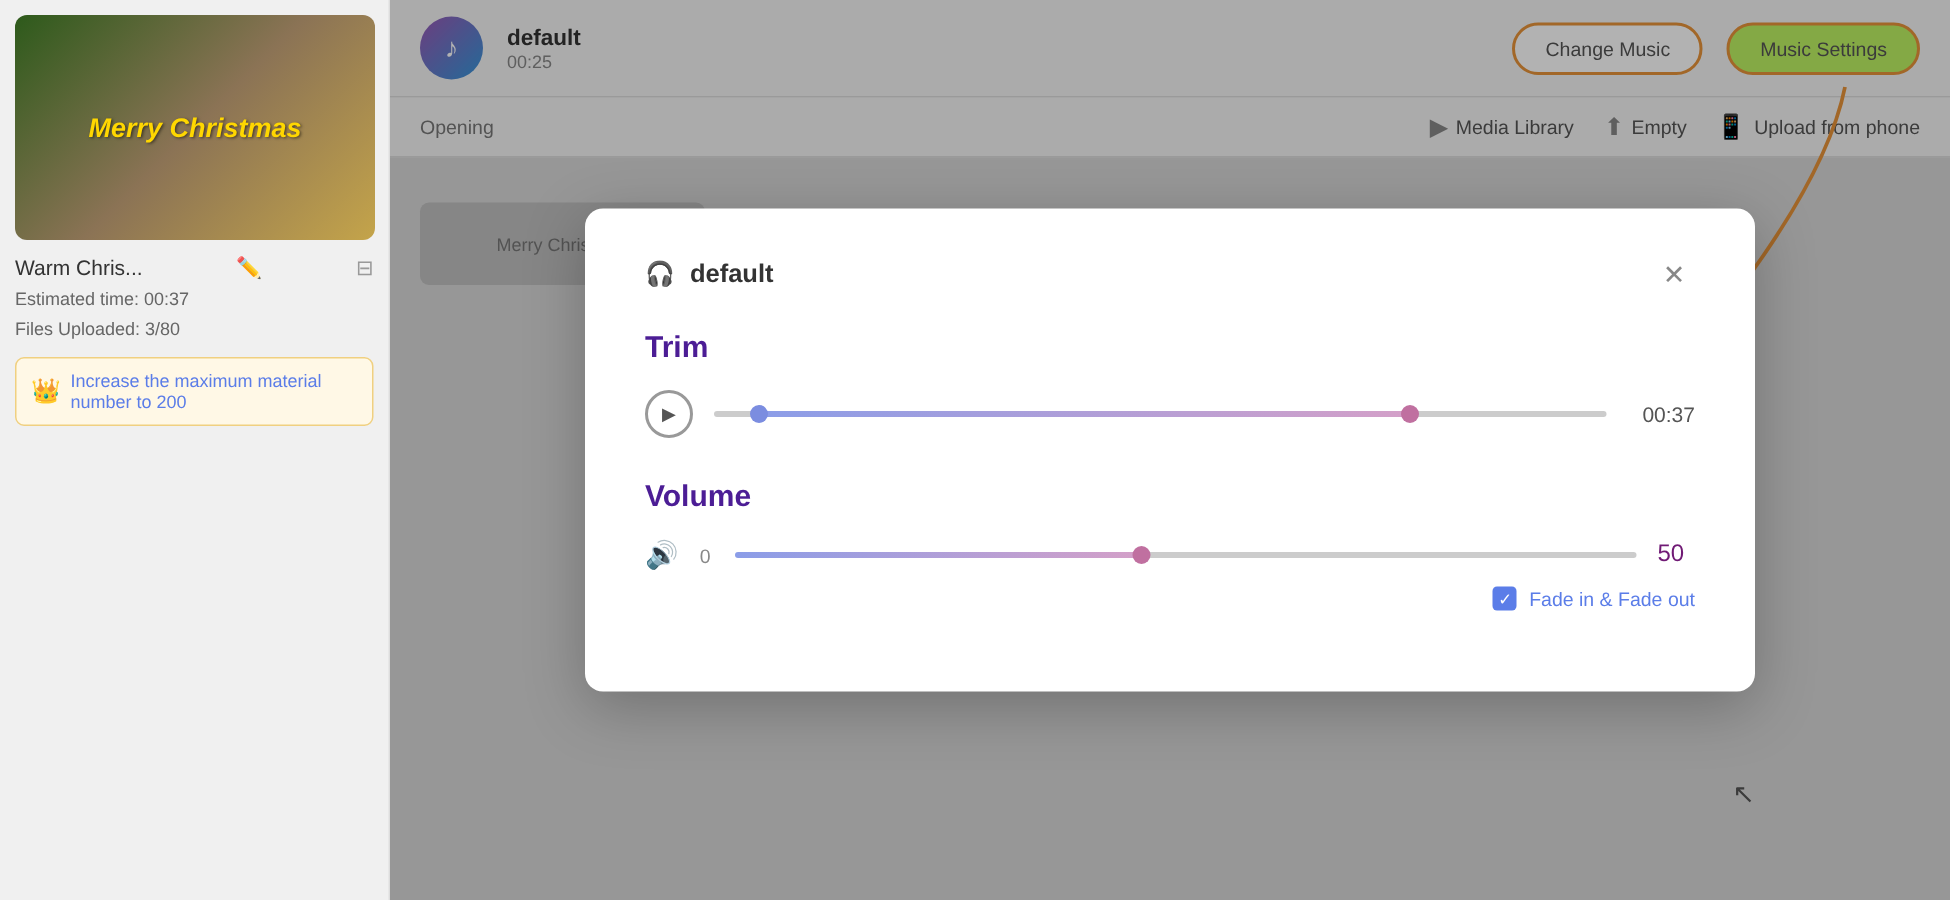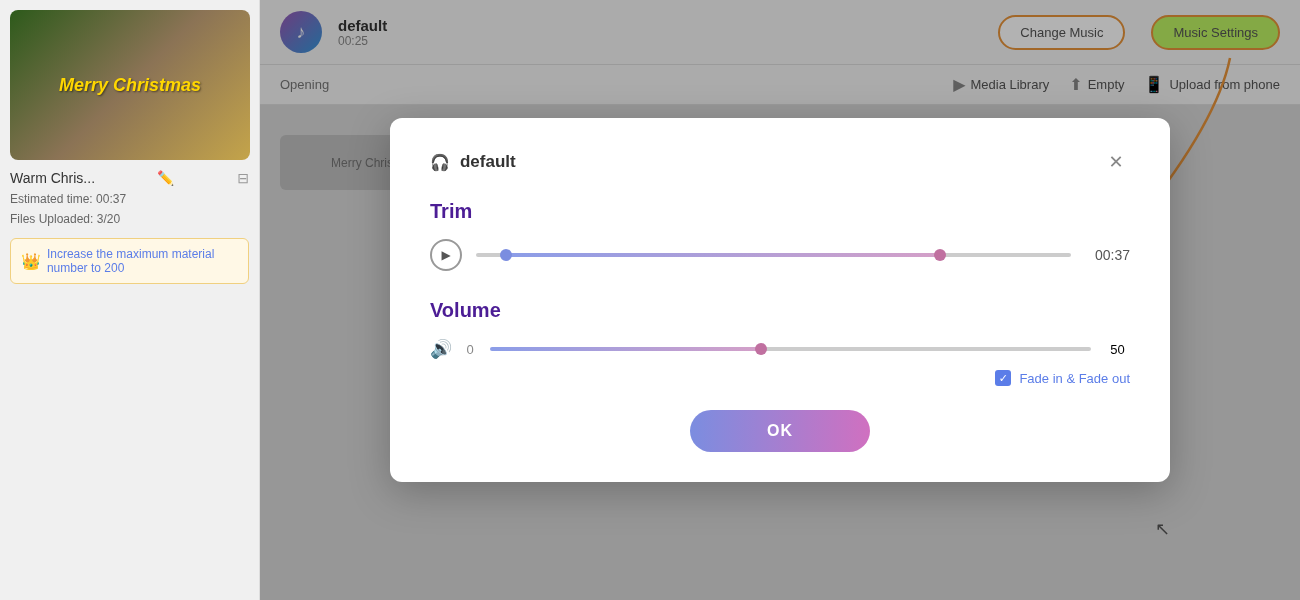--- a/index.html
+++ b/index.html
@@ -140,21 +140,21 @@
       color: #333;
     }
 
     .music-duration {
       font-size: 12px;
       color: #888;
     }
 
     .top-buttons {
       display: flex;
-      gap: 26px;
+      gap: 16px;
     }
 
     .btn-change-music {
       padding: 8px 20px;
       border: 2px solid #e8943a;
       background: white;
       color: #555;
       border-radius: 20px;
       font-size: 13px;
       cursor: pointer;
@@ -436,24 +436,24 @@
       top: 50%;
       transform: translate(-50%, -50%);
       width: 12px;
       height: 12px;
       background: #c070a0;
       border-radius: 50%;
       cursor: pointer;
     }
 
     .volume-max {
-      font-size: 13px;
-      color: #000000;
+      font-size: 16px;
+      color: #701a75;
       min-width: 25px;
-      text-align: center;
+      text-align: left;
     }
 
     .fade-row {
       display: flex;
       align-items: center;
       justify-content: flex-end;
       gap: 8px;
       margin-bottom: 24px;
     }
 
@@ -519,21 +519,21 @@
     <span class="sidebar-title">Warm Chris...</span>
     <span class="edit-icon">✏️</span>
     <span class="layout-icon">⊟</span>
   </div>
   <div class="sidebar-meta">
     <span>Estimated time:</span>
     <span>00:37</span>
   </div>
   <div class="sidebar-meta">
     <span>Files Uploaded:</span>
-    <span>3/20</span>
+    <span>3/80</span>
   </div>
   <div class="upgrade-banner">
     <span>👑</span>
     <span class="upgrade-text">Increase the maximum material number to 200</span>
   </div>
 </div>
 
 <div class="main-area">
 
   <div class="top-bar">
@@ -614,23 +614,20 @@
         </div>
       </div>
 
       <div class="fade-row">
         <div class="fade-checkbox">
           <span class="fade-check">✓</span>
         </div>
         <span class="fade-label">Fade in &amp; Fade out</span>
       </div>
 
-      <div class="ok-btn-container">
-        <button class="ok-btn">OK</button>
-      </div>
 
     </div>
   </div>
 
   <svg class="annotation-arrow" width="200" height="200" viewBox="0 0 200 200">
     <defs>
       <marker id="arrowhead" markerWidth="10" markerHeight="7" refX="10" refY="3.5" orient="auto">
         <polygon points="0 0, 10 3.5, 0 7" fill="#e8943a"></polygon>
       </marker>
     </defs>

